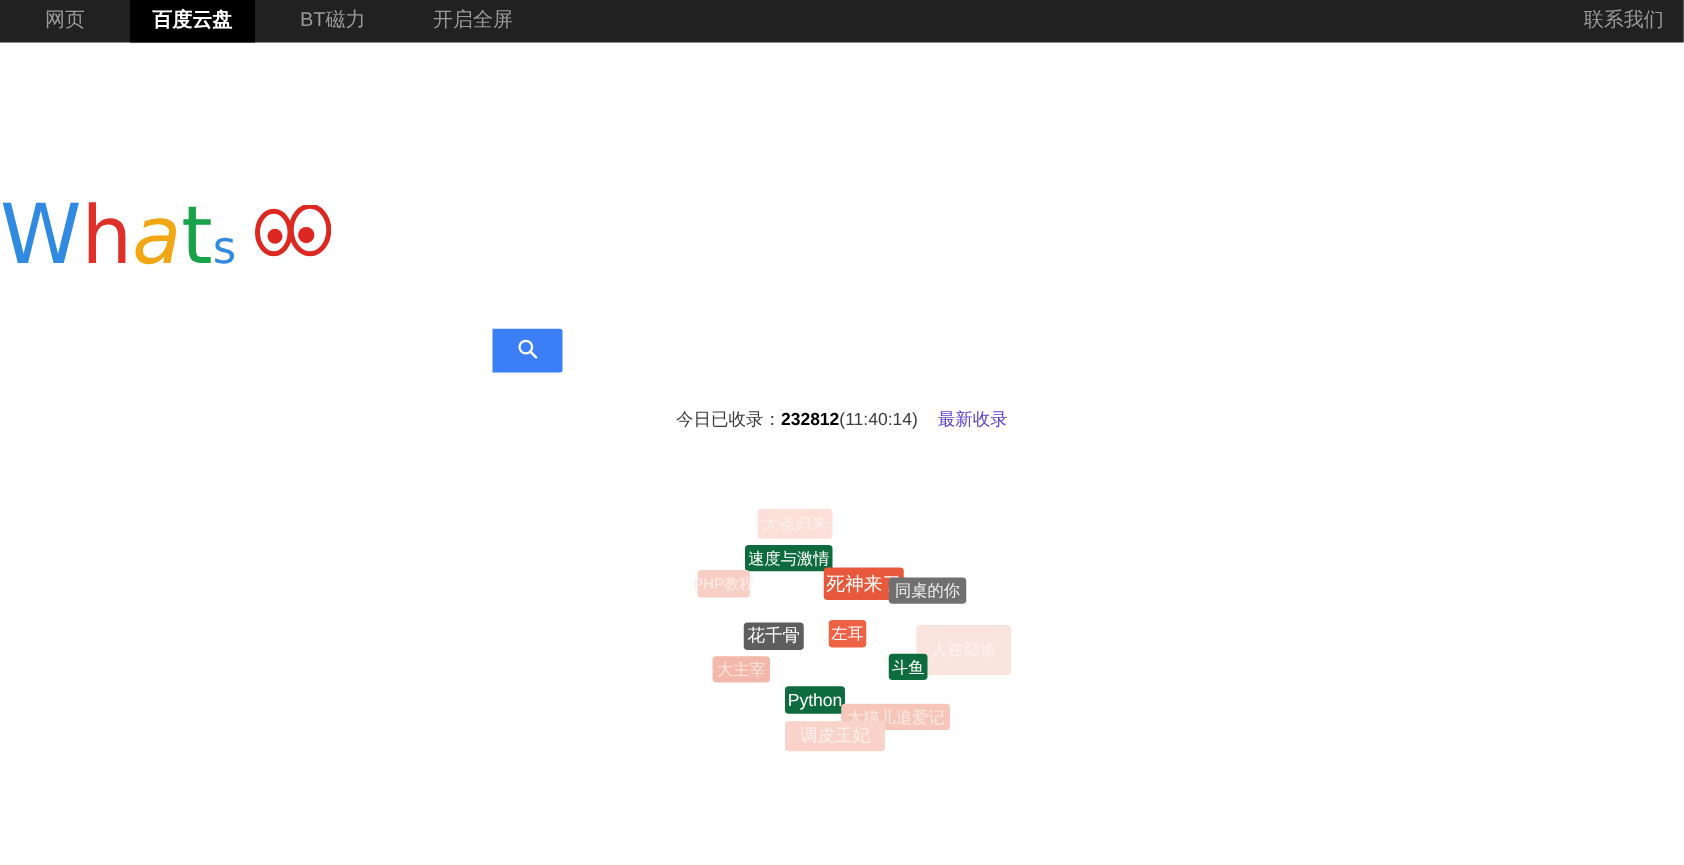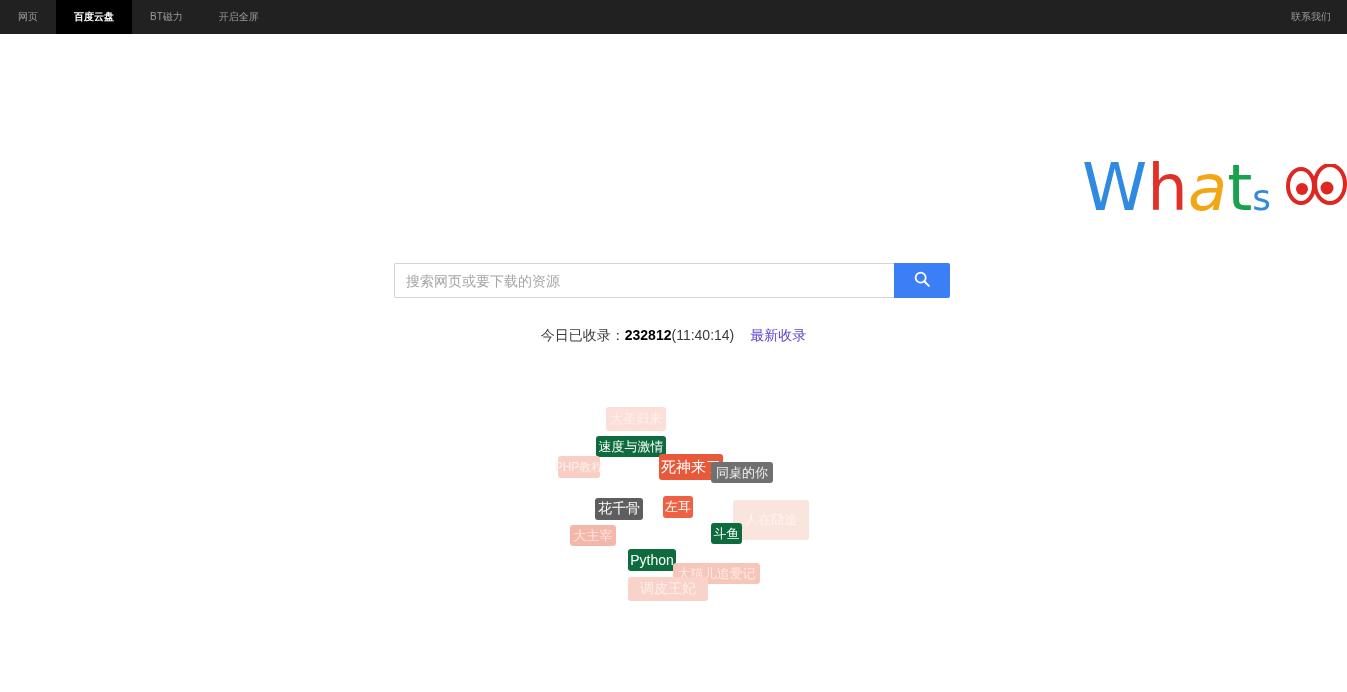--- a/index.html
+++ b/index.html
@@ -29,25 +29,26 @@
   }
   .nav-left {
     display: flex;
     align-items: stretch;
   }
   .nav-item {
     display: flex;
     align-items: center;
     justify-content: center;
     padding: 0 18px;
-    font-size: 10px;
+    font-size: 16px;
     color: #9a9a9a;
     cursor: pointer;
     white-space: nowrap;
     line-height: 34px;
+    margin-left: 18px;
   }
   .nav-item.active {
     background: #000000;
     color: #ffffff;
     font-weight: bold;
   }
   .nav-spacer {
     flex: 1 1 auto;
   }
   .nav-right {
@@ -57,21 +58,21 @@
   .nav-item.right {
     padding: 0 16px 0 18px;
   }
 
   
   .logo-wrap {
     position: absolute;
     top: 155px;
     left: 0;
     width: 1347px;
-    text-align: right;
+    text-align: left;
     height: 80px;
   }
   .logo {
     display: inline-block;
     white-space: nowrap;
     font-family: "DejaVu Sans", sans-serif;
     line-height: 1;
   }
   .logo span {
     font-size: 64px;
@@ -208,21 +209,20 @@
         <ellipse cx="16" cy="22" rx="13" ry="17" fill="#ffffff" stroke="#dd2822" stroke-width="4"></ellipse>
         <ellipse cx="45" cy="20" rx="15" ry="19" fill="#ffffff" stroke="#dd2822" stroke-width="4"></ellipse>
         <circle cx="17" cy="25" r="6" fill="#dd2822"></circle>
         <circle cx="42" cy="24" r="6.5" fill="#dd2822"></circle>
       </svg>
     </span>
   </div>
 </div>
 
 <div class="search-row">
-  <input class="search-input" type="text" placeholder="搜索网页或要下载的资源" style="">
   <button class="search-btn" style="background: rgb(59, 126, 245);">
     <span>
       <svg width="18" height="18" viewBox="0 0 20 20" aria-hidden="true">
         <circle cx="8.5" cy="8.5" r="5.6" fill="none" stroke="#ffffff" stroke-width="2"></circle>
         <line x1="12.8" y1="12.8" x2="17.6" y2="17.6" stroke="#ffffff" stroke-width="2.2" stroke-linecap="round"></line>
       </svg>
     </span>
   </button>
 </div>
 

